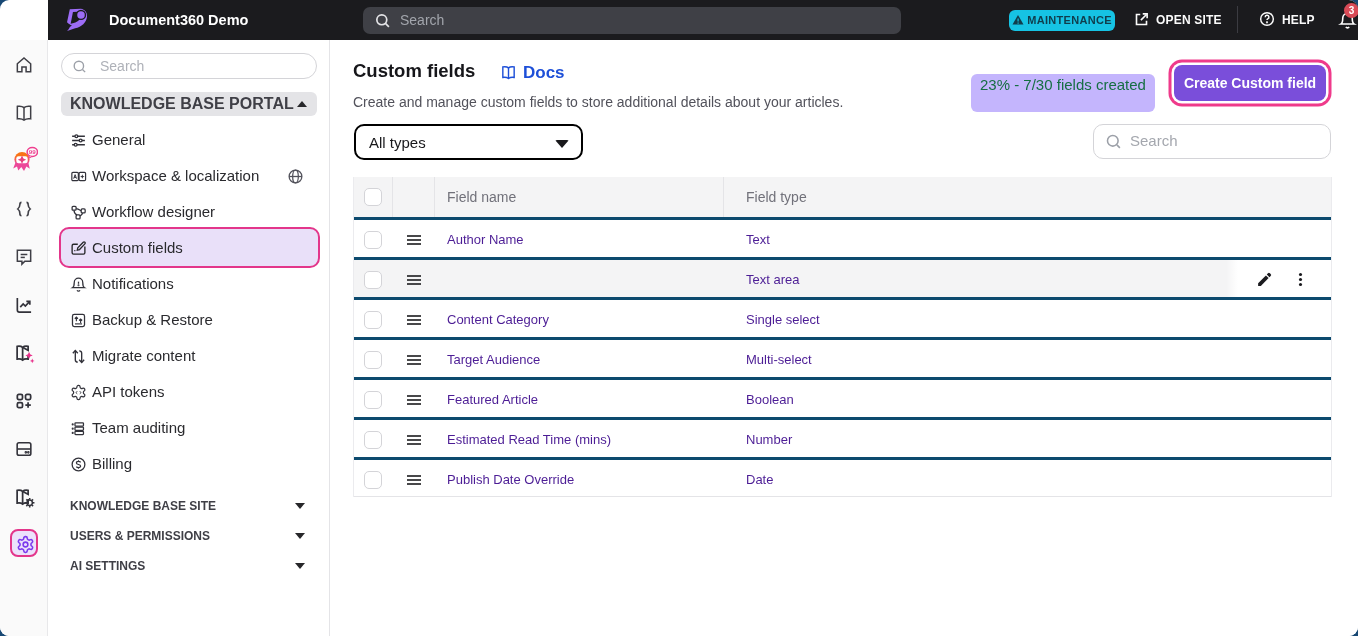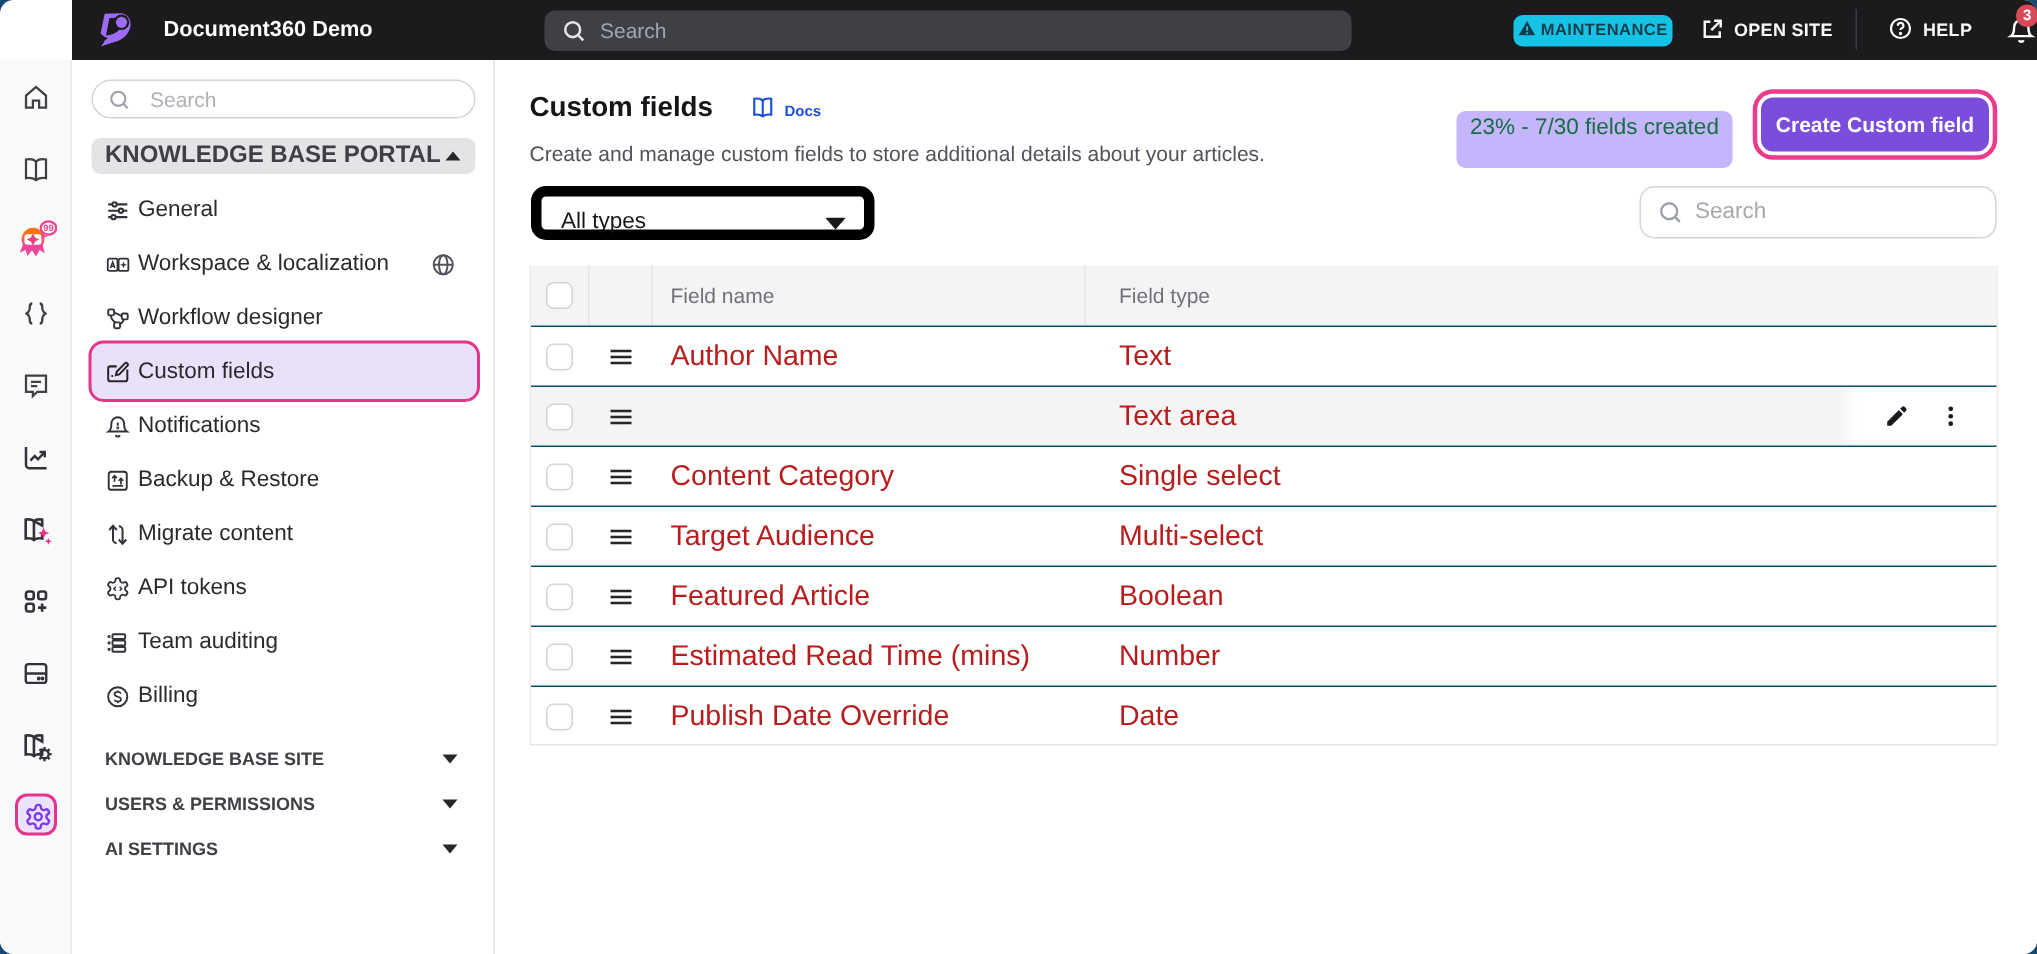--- a/index.html
+++ b/index.html
@@ -43,36 +43,36 @@
 .sbitem svg.globe { left:auto; right:13px; }
 .sbitem .lbl { position:absolute; left:31px; }
 .sbactive { position:absolute; left:10px; top:187px; width:261px; height:41px; background:#e9e0f9; border:2.5px solid #e3368b; border-radius:10px; }
 .sbsect { position:absolute; left:12px; width:256px; height:30px; font-size:12px; font-weight:bold; color:#3f3f46; line-height:30px; padding-left:9px; }
 .sbsect .tri { right:12px; top:12px; }
 .globe { position:absolute; right:7px; top:10px; }
 
 
 .main { position:absolute; left:331px; top:40px; width:1027px; height:596px; background:#fff; }
 h1 { position:absolute; left:22px; top:20px; font-size:18.5px; color:#16161a; }
-.docs { position:absolute; left:169px; top:23px; color:#1d4fd8; font-size:10px; font-weight:bold; }
+.docs { position:absolute; left:169px; top:23px; color:#1d4fd8; font-size:17px; font-weight:bold; }
 .docs svg { vertical-align:-3px; margin-right:6px; }
 .subtitle { position:absolute; left:22px; top:54px; font-size:14px; color:#52525b; }
 .pill { position:absolute; left:640px; top:34px; height:38px; background:#c4b5fd; border-radius:6px; color:#166e43; font-size:15px; line-height:22px; padding:0 9px; }
 .createbtn { position:absolute; left:843px; top:25px; width:152px; height:36px; background:#7a4eda; border-radius:8px; color:#fff; font-size:14px; font-weight:bold; text-align:center; line-height:36px; box-shadow:0 0 0 2.5px #fff, 0 0 0 5.5px #ef3a8b; }
-.alltypes { position:absolute; left:23px; top:84px; width:229px; height:36px; border:7px solid #000000; border-radius:10px; font-size:15px; color:#18181b; line-height:34px; padding-left:13px; }
+.alltypes { position:absolute; left:23px; top:84px; width:229px; height:36px; border:2px solid #000000; border-radius:10px; font-size:15px; color:#18181b; line-height:34px; padding-left:13px; }
 .caret { position:absolute; right:12px; top:14px; width:0; height:0; border-left:7px solid transparent; border-right:7px solid transparent; border-top:8px solid #18181b; border-radius:2px; }
 .tblsearch { position:absolute; left:762px; top:84px; width:238px; height:35px; border:1px solid #d4d4d8; border-radius:10px; }
 .tblsearch svg { position:absolute; left:11px; top:8px; }
 .tblsearch span { position:absolute; left:36px; top:7px; font-size:15px; color:#a4a7ae; }
 
 
 .table { position:absolute; left:22px; top:137px; width:979px; border-left:1px solid #ebebee; border-right:1px solid #ebebee; }
 .thead { position:relative; height:40px; background:#f4f4f5; color:#71717a; font-size:14px; }
 .thead .cell { border-right:1px solid #e4e4e7; }
-.row { position:relative; height:40px; border-top:1px solid #0c4a6e; font-size:19px; color:#b91c1c; background:#fff; }
+.row { position:relative; height:40px; border-top:3px solid #0c4a6e; font-size:13px; color:#4c1d95; background:#fff; }
 .row.last { border-bottom:1px solid #e4e4e7; }
 .row.hover { background:#f4f4f5; }
 .cell { position:absolute; top:0; height:100%; }
 .c0 { left:0; width:39px; }
 .c1 { left:39px; width:42px; }
 .c2 { left:81px; width:289px; padding-left:12px; line-height:40px; }
 .c3 { left:378px; width:608px; padding-left:14px; line-height:40px; }
 .cb { position:absolute; left:10px; top:11px; width:18px; height:18px; border:1.5px solid #d4d4d8; border-radius:5px; background:#fff; }
 .drag { position:absolute; left:13px; top:12px; width:16px; height:16px; }
 .actions { position:absolute; right:0; top:0; width:93px; height:100%; background:#fff; }

